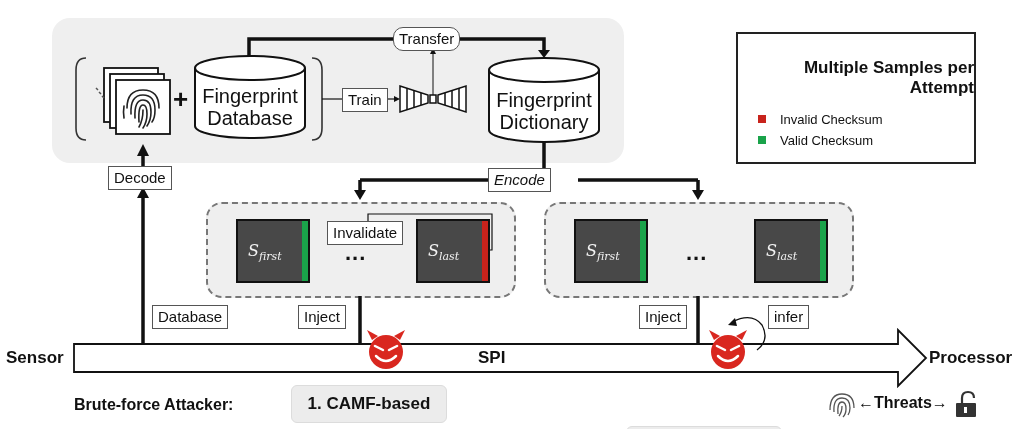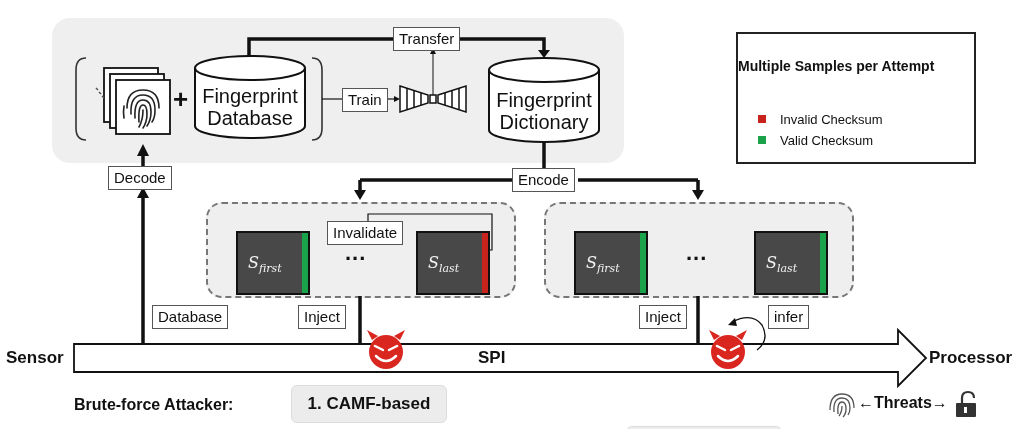--- a/index.html
+++ b/index.html
@@ -2,30 +2,30 @@
 <html><head>
 <meta charset="utf-8">
 <style>
   html, body { margin:0; padding:0; background:#ffffff; }
   body { width:1024px; height:429px; position:relative; overflow:hidden; font-family:"Liberation Sans", sans-serif; color:#111; }
   .abs { position:absolute; }
   .panel-top { left:52px; top:18px; width:572px; height:145px; background:#efefef; border-radius:18px; }
   .dashed { border:2px dashed #777; border-radius:16px; background:#efefef; }
   .tag { position:absolute; background:#fff; border:1px solid #555; font-size:15px; line-height:18px; padding:2px 5px; white-space:nowrap; }
   .label-bold { position:absolute; font-weight:bold; font-size:17px; white-space:nowrap; }
-  .sample { position:absolute; width:70px; height:60px; background:#484848; border:2px solid #111;margin-top:12px; }
+  .sample { position:absolute; width:70px; height:60px; background:#484848; border:2px solid #111; }
   .sample .bar { position:absolute; right:0; top:0; width:6px; height:100%; }
   .sample .sym { position:absolute; left:10px; top:20px; color:#f2f2f2; font-family:"DejaVu Serif", serif; font-style:italic; font-size:16px; }
   .sample .sym sub { font-size:11px; }
   .dots { position:absolute; font-weight:bold; font-size:22px; letter-spacing:1px; }
   .method { position:absolute; background:#ececec; border:1px solid #dcdcdc; border-radius:6px; font-weight:bold; font-size:17px; text-align:center; line-height:36px; height:36px; }
   .legend { left:736px; top:32px; width:236px; height:128px; border:2px solid #222; background:#fff; }
   .legend .title-sym { position:absolute; left:0; right:0; top:4px; text-align:center; font-family:"DejaVu Serif", serif; font-style:italic; font-weight:bold; font-size:14px; }
   .legend .title-sym sub { font-size:9px; }
-  .legend .title { position:absolute; left:0; right:0; top:24px; text-align:left; font-weight:bold; font-size:14px; }
+  .legend .title { position:absolute; left:0; right:0; top:24px; text-align:right; font-weight:bold; font-size:17px; }
   .legend .item { position:absolute; left:20px; font-size:13px; white-space:nowrap; }
   .legend .swatch { display:inline-block; width:8px; height:8px; margin-right:14px; vertical-align:1px; }
   .db-text { position:absolute; text-align:center; font-size:20px; line-height:22px; width:120px; }
   svg.lines { position:absolute; left:0; top:0; }
 </style>
 </head>
 <body>
 
 <div class="abs panel-top"></div>
 
@@ -151,23 +151,23 @@
 <div class="db-text" style="left:190px; top:85px;">
   <div>Fingerprint</div>
   <div>Database</div>
 </div>
 <div class="db-text" style="left:484px; top:89px;">
   <div>Fingerprint</div>
   <div>Dictionary</div>
 </div>
 
 <div class="tag" style="left:342px; top:88px;">Train</div>
-<div class="tag" style="left:393px; top:27px;">Transfer</div>
+<div class="tag" style="left:393px; top:27px;border-radius:10px;">Transfer</div>
 <div class="tag" style="left:108px; top:166px;">Decode</div>
-<div class="tag" style="left:512px; top:168px;">Encode</div>
+<div class="tag" style="left:488px; top:168px;font-style:italic;">Encode</div>
 <div class="tag" style="left:152px; top:305px;">Database</div>
 <div class="tag" style="left:298px; top:305px;">Inject</div>
 <div class="tag" style="left:639px; top:305px;">Inject</div>
 <div class="tag" style="left:768px; top:305px;">infer</div>
 <div class="tag" style="left:327px; top:221px;">Invalidate</div>
 
 <div class="sample" style="left:236px; top:219px;">
   <span class="sym"><span>S</span><sub>first</sub></span>
   <div class="bar" style="background:#1aa34a;"></div>
 </div>

